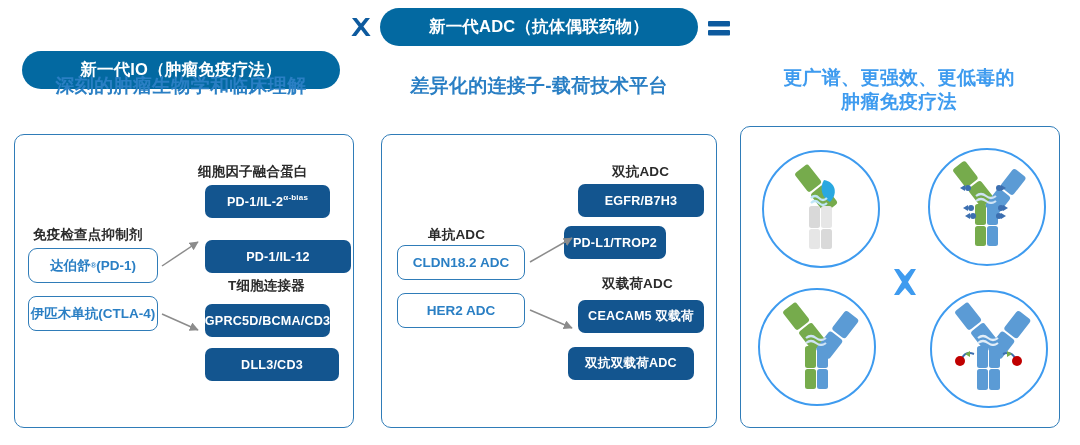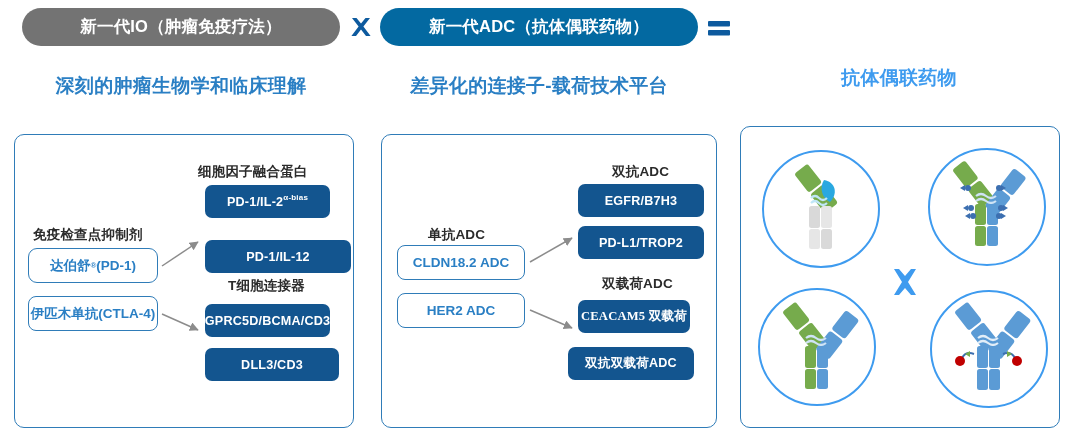--- a/index.html
+++ b/index.html
@@ -16,21 +16,21 @@
     position:absolute; left:0; top:0; width:1080px; height:58px;
   }
   .hdr-pill{
     position:absolute; top:8px; height:38px;
     border-radius:19px;
     display:flex; align-items:center; justify-content:center;
     color:#ffffff; font-weight:bold; font-size:16.5px;
     letter-spacing:.2px;
     box-sizing:border-box;
   }
-  .hdr-io   { left:22px;  width:318px; background:#737373; }
+  .hdr-io   { left:22px;  width:318px; background:#0369a1;margin-top:43px; }
   .hdr-adc  { left:380px; width:318px; background:#0369a1; }
   .hdr-up   { left:738px; width:322px; background:#3e9bef; }
 
   
   .op{
     position:absolute; top:14px; width:30px; height:28px;
   }
   .op-x{ left:346px; }
   .op-eq{ left:704px; }
   .op-x svg, .op-eq svg{ display:block; }
@@ -145,21 +145,22 @@
       <rect x="4" y="7" width="22" height="5.5" rx="1" fill="#0d5a9e"></rect>
       <rect x="4" y="16" width="22" height="5.5" rx="1" fill="#0d5a9e"></rect>
     </svg>
   </div>
 
 </div>
 
 <div class="sub sub-1">深刻的肿瘤生物学和临床理解</div>
 <div class="sub sub-2">差异化的连接子-载荷技术平台</div>
 <div class="sub sub-3">
-  <div>抗体偶联药物</div>
+  <div>更广谱、更强效、更低毒的</div>
+  <div>肿瘤免疫疗法</div>
 </div>
 
 <div class="panel panel-1"></div>
 
 <div class="cap" style="left:33px; top:226px;">免疫检查点抑制剂</div>
 
 <div class="chip-o" style="left:28px; top:248px; width:130px;border-radius:9px;">
   <span>达伯舒</span>
     <span style="font-size:8px;vertical-align:super;">®</span>
     <span class="dim">(PD-1)</span>
@@ -202,27 +203,27 @@
 <div class="chip-o" style="left:397px; top:293px; width:128px;">
   <span>HER2 ADC</span>
 </div>
 
 <div class="cap" style="left:612px; top:163px;">双抗ADC</div>
 
 <div class="chip-s" style="left:578px; top:184px; width:126px;">
   <span>EGFR/B7H3</span>
 </div>
 
-<div class="chip-s" style="left:578px; top:226px; width:126px;">
+<div class="chip-s" style="left:564px; top:226px; width:102px;">
   <span>PD-L1/TROP2</span>
 </div>
 
 <div class="cap" style="left:602px; top:275px;">双载荷ADC</div>
 
-<div class="chip-s" style="left:578px; top:300px; width:112px;font-family:Liberation Serif, serif;">
+<div class="chip-s" style="left:578px; top:300px; width:126px;">
   <span>CEACAM5 双载荷</span>
 </div>
 
 <div class="chip-s" style="left:568px; top:347px; width:126px;">
   <span>双抗双载荷ADC</span>
 </div>
 
 <svg class="arrows">
   <defs>
     <marker id="ah" markerWidth="7" markerHeight="7" refX="5.5" refY="3" orient="auto">

